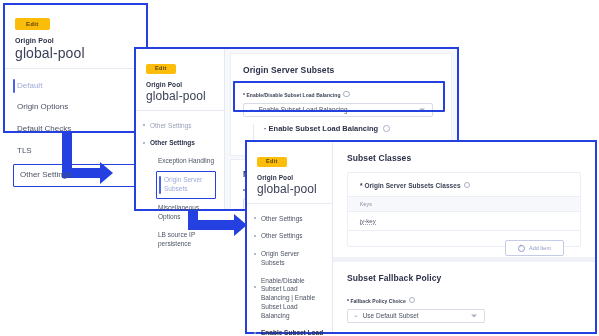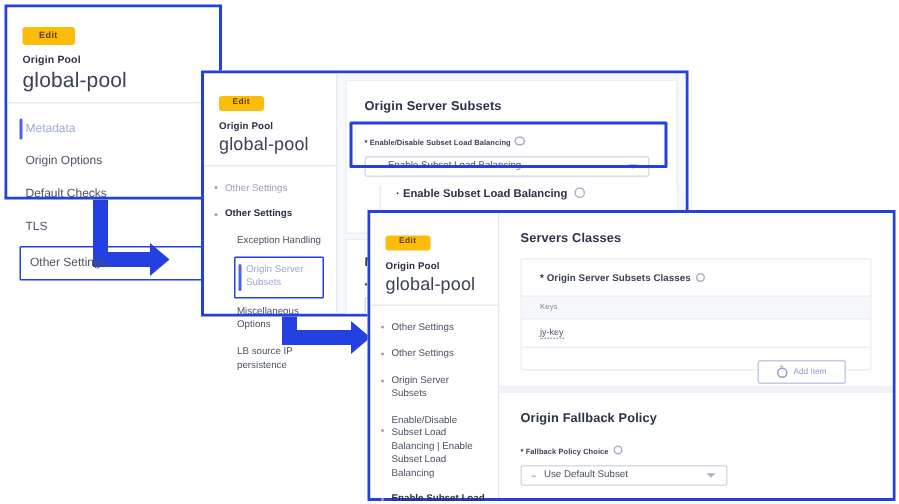--- a/index.html
+++ b/index.html
@@ -126,21 +126,21 @@
       <div class="side">
         <div class="side-hd">
           <span class="edit-badge">Edit</span>
           <div class="pool-label">Origin Pool</div>
           <div class="pool-name">global-pool</div>
         </div>
         <div class="divider"></div>
         <div class="navlist">
           <div class="nav accent">
             <span class="bar"></span>
-            <span>Metadata</span>
+            <span>Default</span>
           </div>
           <div class="nav">
             <span>Origin Options</span>
           </div>
           <div class="nav">
             <span>Default Checks</span>
           </div>
           <div class="nav">
             <span>TLS</span>
           </div>
@@ -264,42 +264,42 @@
             <span class="dot"></span>
             <span>Enable Subset Load Balancing</span>
           </div>
 
         </div>
       </div>
 
       <div class="body clip-hidden">
 
         <div class="p3card" style="top:0px;height:115px;">
-          <div class="card-title" style="margin:11px 0 0 14px;">Servers Classes</div>
+          <div class="card-title" style="margin:11px 0 0 14px;">Subset Classes</div>
 
           <div style="position:absolute;left:14px;top:30px;right:14px;bottom:10px;
                       border:1px solid #eceff5;border-radius:2px;background:#fff;">
             <div class="fieldlabel" style="font-size:6.5px;margin:8px 0 7px 12px;">
               <span class="req">*&nbsp;</span><span>Origin Server Subsets Classes</span><span class="info"></span>
             </div>
             <div class="tbl-head">Keys</div>
             <div class="tbl-cell">
               <span class="dotted">jy-key</span>
             </div>
             <div style="text-align:right;padding:7px 16px 0 0;">
               <span class="additem">
                 <span class="plus"></span>
                 <span>Add Item</span>
               </span>
             </div>
           </div>
         </div>
 
         <div class="p3card" style="top:120px;bottom:0px;">
-          <div class="card-title" style="margin:11px 0 0 14px;">Origin Fallback Policy</div>
+          <div class="card-title" style="margin:11px 0 0 14px;">Subset Fallback Policy</div>
 
           <div style="position:absolute;left:14px;top:34px;right:14px;">
             <div class="fieldlabel">
               <span class="req">*&nbsp;</span><span>Fallback Policy Choice</span><span class="info"></span>
             </div>
             <div class="select" style="margin-top:5px;height:14px;width:138px;">
               <span class="glyph">⌁</span>
               <span>Use Default Subset</span>
               <span class="caret"></span>
             </div>

